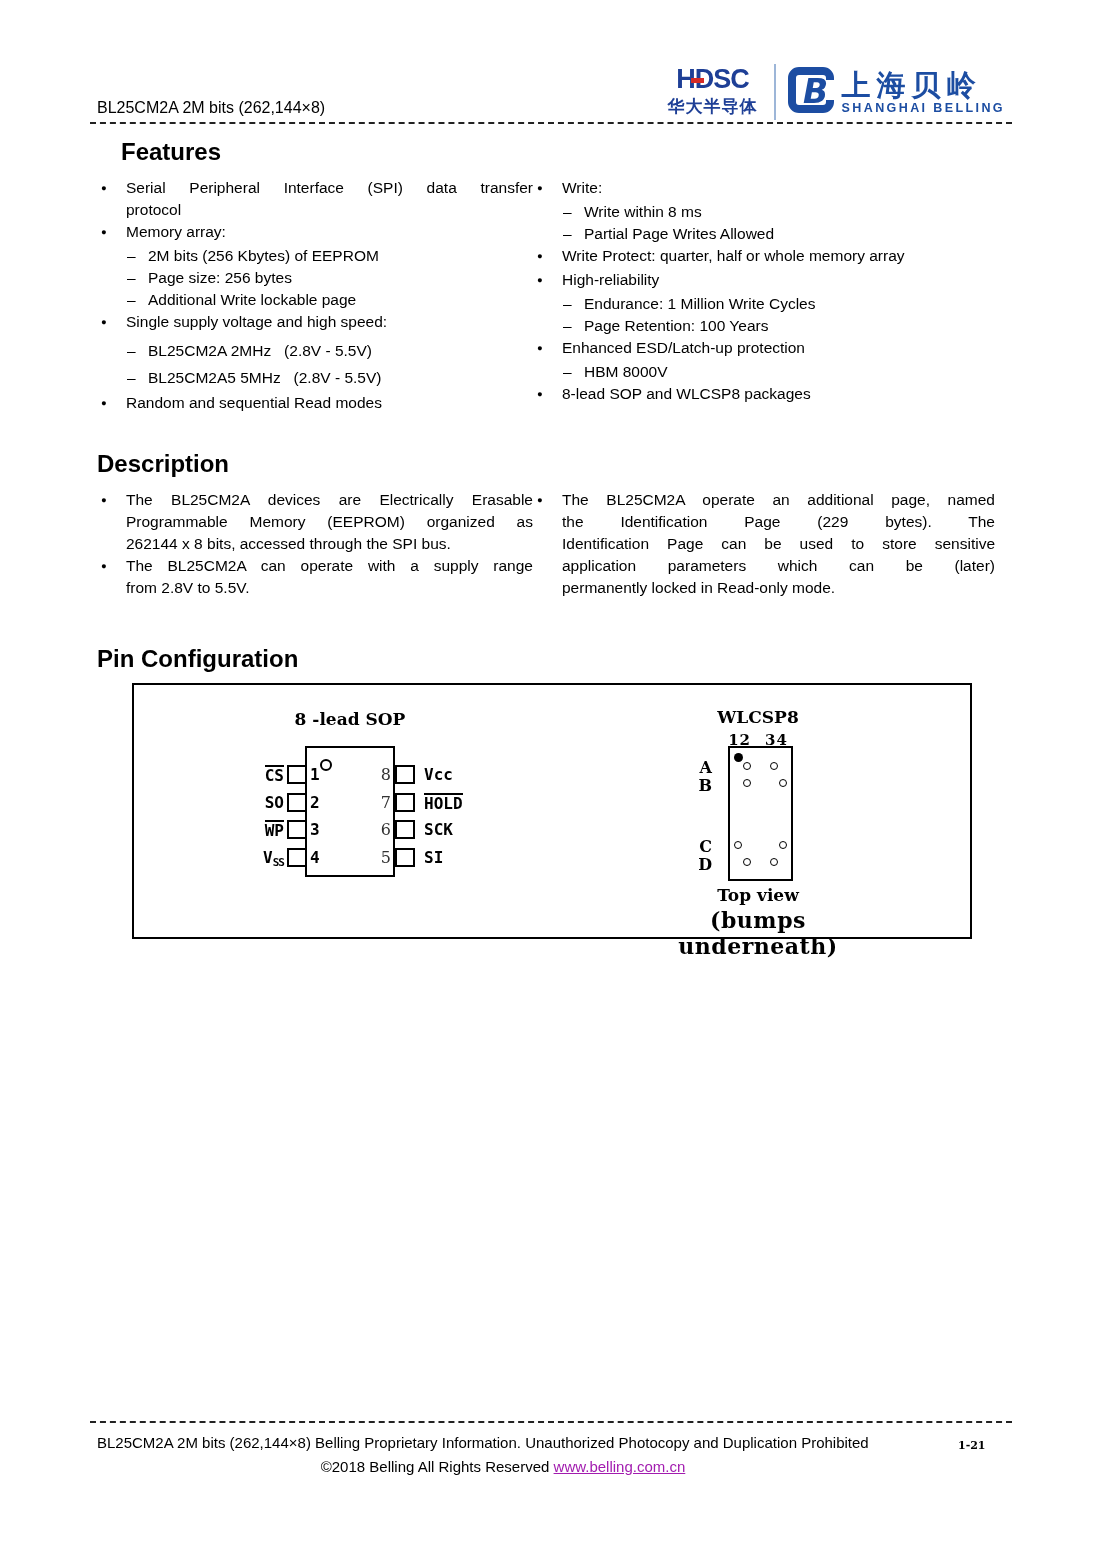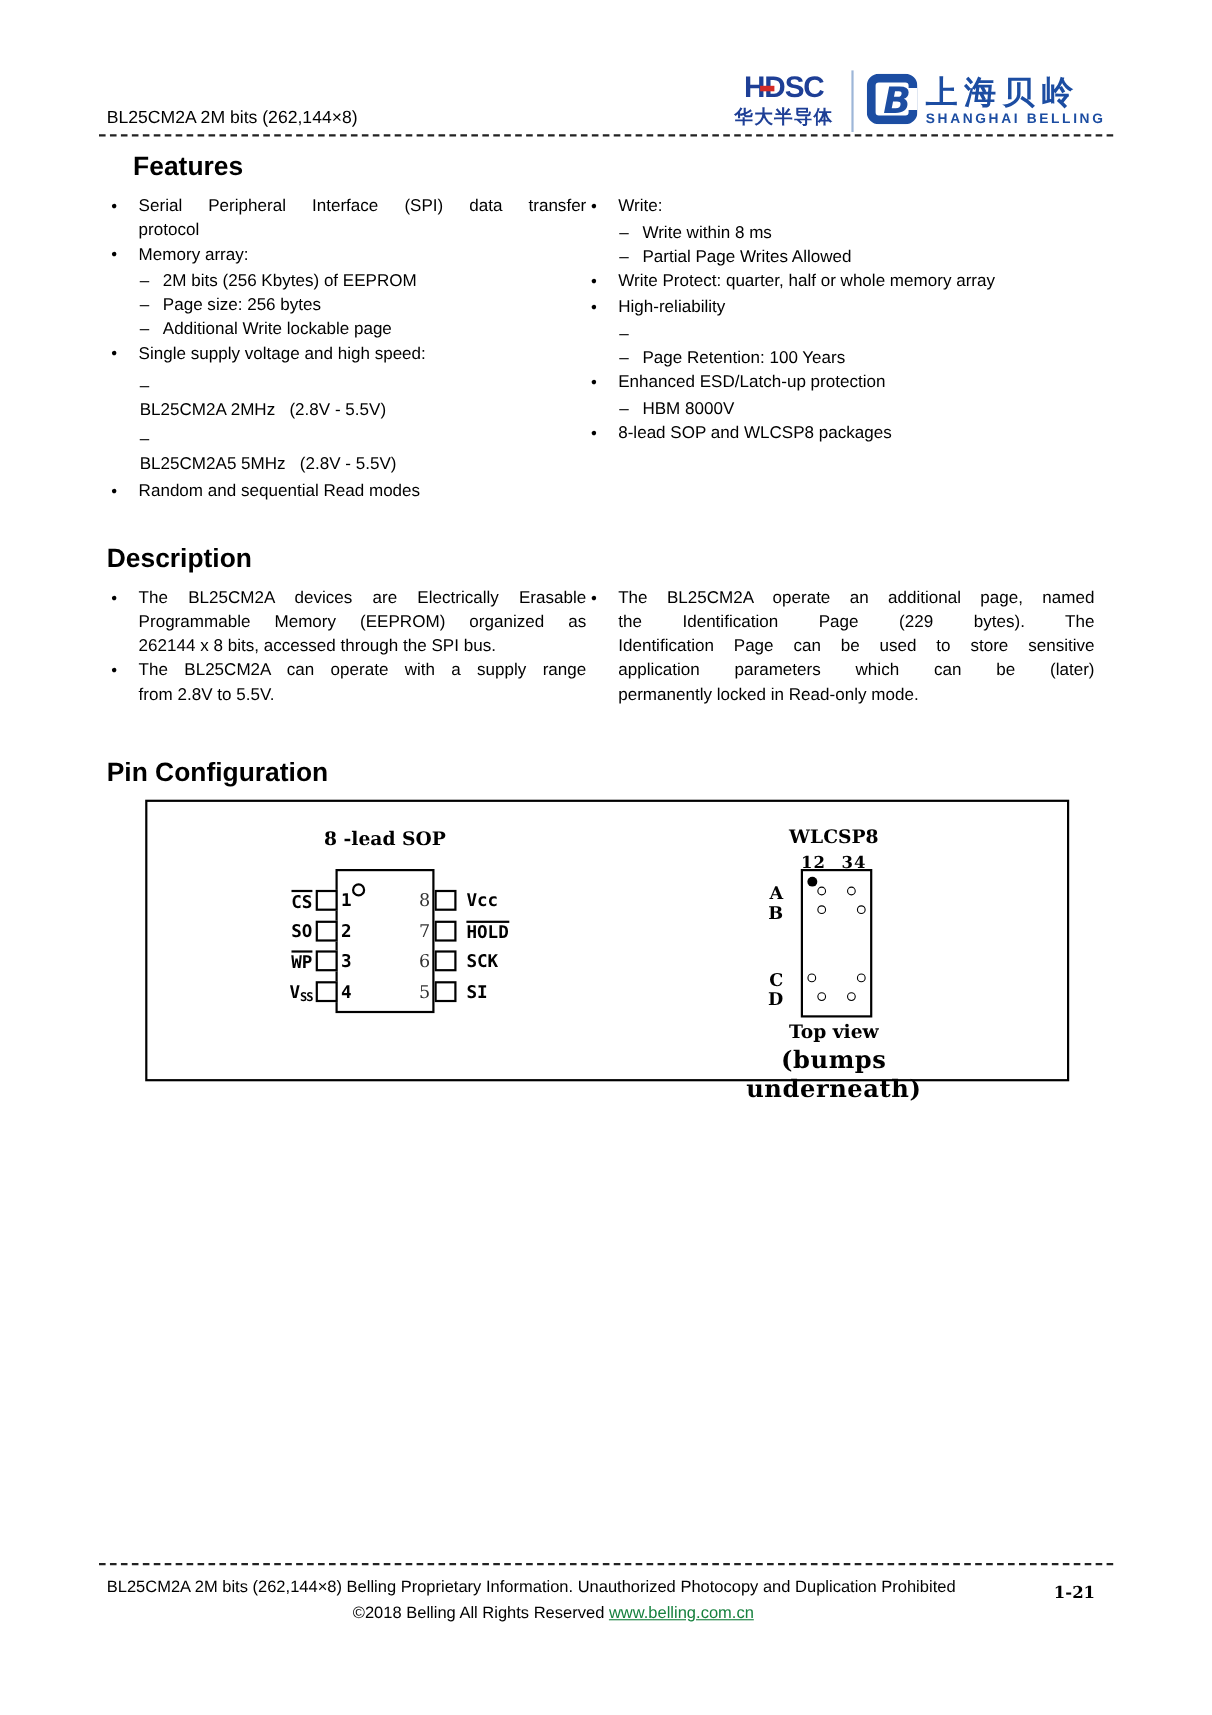--- a/index.html
+++ b/index.html
@@ -31,21 +31,21 @@
   .col-l{width:436px;margin-right:20px;flex:0 0 auto;}
   .col-r{flex:1;}
   ul.plain{list-style:none;margin:0;padding:0;}
   .li{display:flex;line-height:22px;font-size:15.5px;}
   .li .mk{flex:0 0 auto;}
   .li-bullet .mk{width:29px;padding-left:4px;box-sizing:border-box;}
   .li-bullet .mk::before{content:"●";font-size:9.5px;position:relative;top:-2px;}
   .li-dash{padding-left:30px;}
   .li-dash .mk{width:21px;}
   .li-dash .mk::before{content:"–";}
-  .li-spaced{margin:5px 0 3px 30px;padding-left:0;flex-direction:column;}
+  .li-spaced{margin:5px 0 3px 30px;padding-left:0;}
   .li .tx{flex:1;}
   .jline{text-align:justify;text-align-last:justify;}
   
   .figure-box{position:relative;margin:10px 0 0 35px;width:836px;height:252px;
               border:2px solid #000;}
   .abs{position:absolute;}
   .serifb{font-family:"DejaVu Serif",serif;font-weight:bold;}
   .monob{font-family:"DejaVu Sans Mono",monospace;font-weight:bold;}
   .sop-title{left:146px;top:24px;width:140px;text-align:center;font-size:17px;}
   .sop-body{left:171px;top:61px;width:86px;height:127px;border:2px solid #000;}
@@ -67,23 +67,23 @@
   .wl-rowlab{width:30px;text-align:right;left:548px;font-size:16px;line-height:18px;}
   .wa{top:74px;} .wb{top:92px;} .wc{top:153px;} .wd{top:171px;}
   .bump{width:6px;height:6px;border:1.5px solid #000;border-radius:50%;background:#fff;}
   .dot{left:600px;top:68px;width:9px;height:9px;background:#000;border-radius:50%;}
   .wl-cap1{left:554px;top:200px;width:140px;text-align:center;font-size:17px;}
   .wl-cap2{left:524px;top:222px;width:200px;text-align:center;font-size:22px;letter-spacing:0.5px;}
   
   .footer-rule{position:absolute;left:90px;right:90px;top:1421px;border-top:2px dashed #222;}
   .footer-text{position:absolute;left:97px;top:1431px;width:812px;font-size:15px;line-height:24px;}
   .footer-line2{text-align:center;}
-  .footer-link{text-decoration:underline;color:#15803d;}
+  .footer-link{text-decoration:underline;color:#a21caf;}
   .page-num{position:absolute;left:958px;top:1439px;font-family:"DejaVu Serif",serif;
-            font-weight:bold;font-size:15px;}
+            font-weight:bold;font-size:11px;}
 </style>
 </head>
 <body>
 
 <div class="page">
 
   <div class="header">
     <div class="doc-title">BL25CM2A 2M bits (262,144×8)</div>
     <div class="logos">
       <div class="hdsc">
@@ -187,20 +187,21 @@
             <span class="tx">Write Protect: quarter, half or whole memory array</span>
           </li>
 
           <li class="li li-bullet">
             <span class="mk"></span>
             <span class="tx">High-reliability</span>
           </li>
 
           <li class="li li-dash">
             <span class="mk"></span>
+            <span class="tx">Endurance: 1 Million Write Cycles</span>
           </li>
 
           <li class="li li-dash">
             <span class="mk"></span>
             <span class="tx">Page Retention: 100 Years</span>
           </li>
 
           <li class="li li-bullet">
             <span class="mk"></span>
             <span class="tx">Enhanced ESD/Latch-up protection</span>

